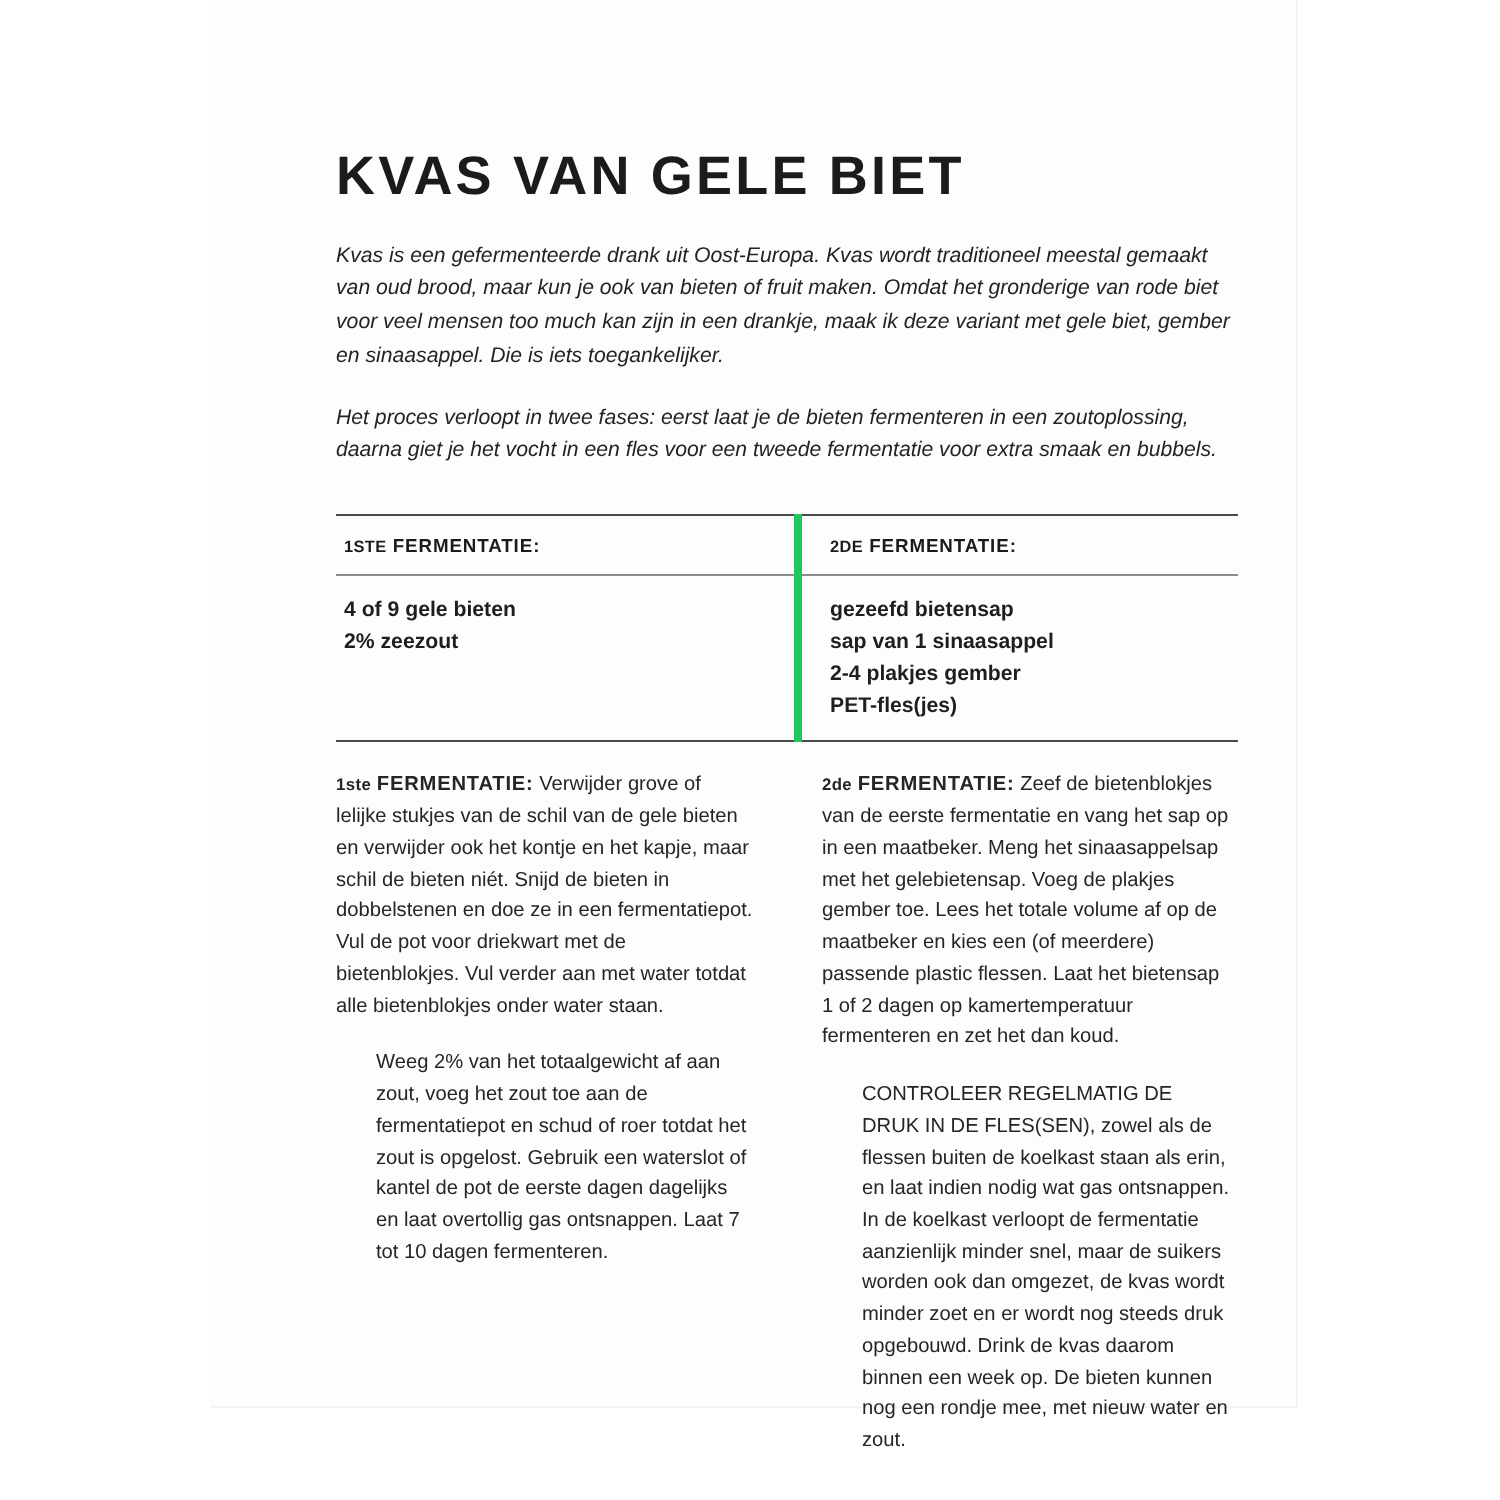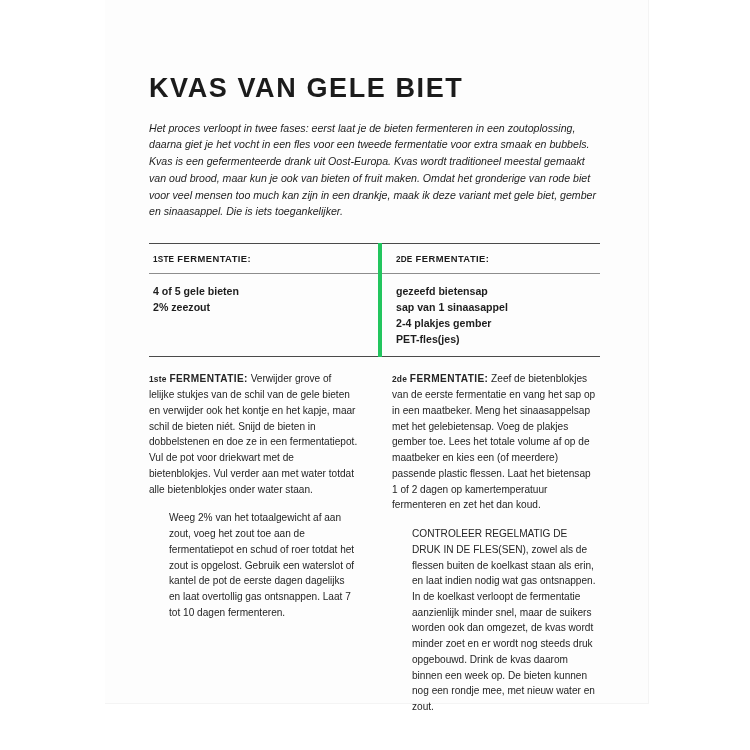--- a/index.html
+++ b/index.html
@@ -25,21 +25,21 @@
     left: 105px;
     top: 0px;
     width: 543px;
     height: 703px;
     background: #fdfdfd;
     border-right: 1px solid #f4f4f4;
     border-bottom: 1px solid #f4f4f4;
   }
   .content {
     position: absolute;
-    left: 149px;
+    left: 168px;
     top: 74px;
     width: 447px;
   }
   .doc-title {
     font-size: 27px;
     font-weight: bold;
     letter-spacing: 1.6px;
     color: #1b1b1b;
     line-height: 1.1;
     margin: 0 0 16px 0;
@@ -153,40 +153,40 @@
 </head>
 <body>
 
 <div class="canvas">
   <div class="page-sheet"></div>
 
   <div class="content">
 
     <h1 class="doc-title">KVAS VAN GELE BIET</h1>
 
+    <p class="intro">Kvas is een gefermenteerde drank uit Oost-Europa. Kvas wordt traditioneel meestal gemaakt van oud brood, maar kun je ook van bieten of fruit maken. Omdat het gronderige van rode biet voor veel mensen too much kan zijn in een drankje, maak ik deze variant met gele biet, gember en sinaasappel. Die is iets toegankelijker.</p>
+
     <p class="intro second">Het proces verloopt in twee fases: eerst laat je de bieten fermenteren in een zoutoplossing, daarna giet je het vocht in een fles voor een tweede fermentatie voor extra smaak en bubbels.</p>
-
-    <p class="intro">Kvas is een gefermenteerde drank uit Oost-Europa. Kvas wordt traditioneel meestal gemaakt van oud brood, maar kun je ook van bieten of fruit maken. Omdat het gronderige van rode biet voor veel mensen too much kan zijn in een drankje, maak ik deze variant met gele biet, gember en sinaasappel. Die is iets toegankelijker.</p>
 
     <table class="ferm-table">
       <tbody>
         <tr class="row-head">
           <td class="col-left">
             <div class="cell-pad head-label"><span class="ord">1ste</span> <span>FERMENTATIE:</span></div>
           </td>
           <td class="col-right">
             <div class="cell-pad head-label"><span class="ord">2de</span> <span>FERMENTATIE:</span></div>
           </td>
         </tr>
 
 
         <tr class="row-items">
           <td class="col-left">
             <div class="cell-pad ing-list">
-              <div>4 of 5 gele bieten</div>
+              <div>4 of 9 gele bieten</div>
               <div>2% zeezout</div>
               <div>&nbsp;</div>
               <div>&nbsp;</div>
             </div>
           </td>
           <td class="col-right">
             <div class="cell-pad ing-list">
               <div>gezeefd bietensap</div>
               <div>sap van 1 sinaasappel</div>
               <div>2-4 plakjes gember</div>

